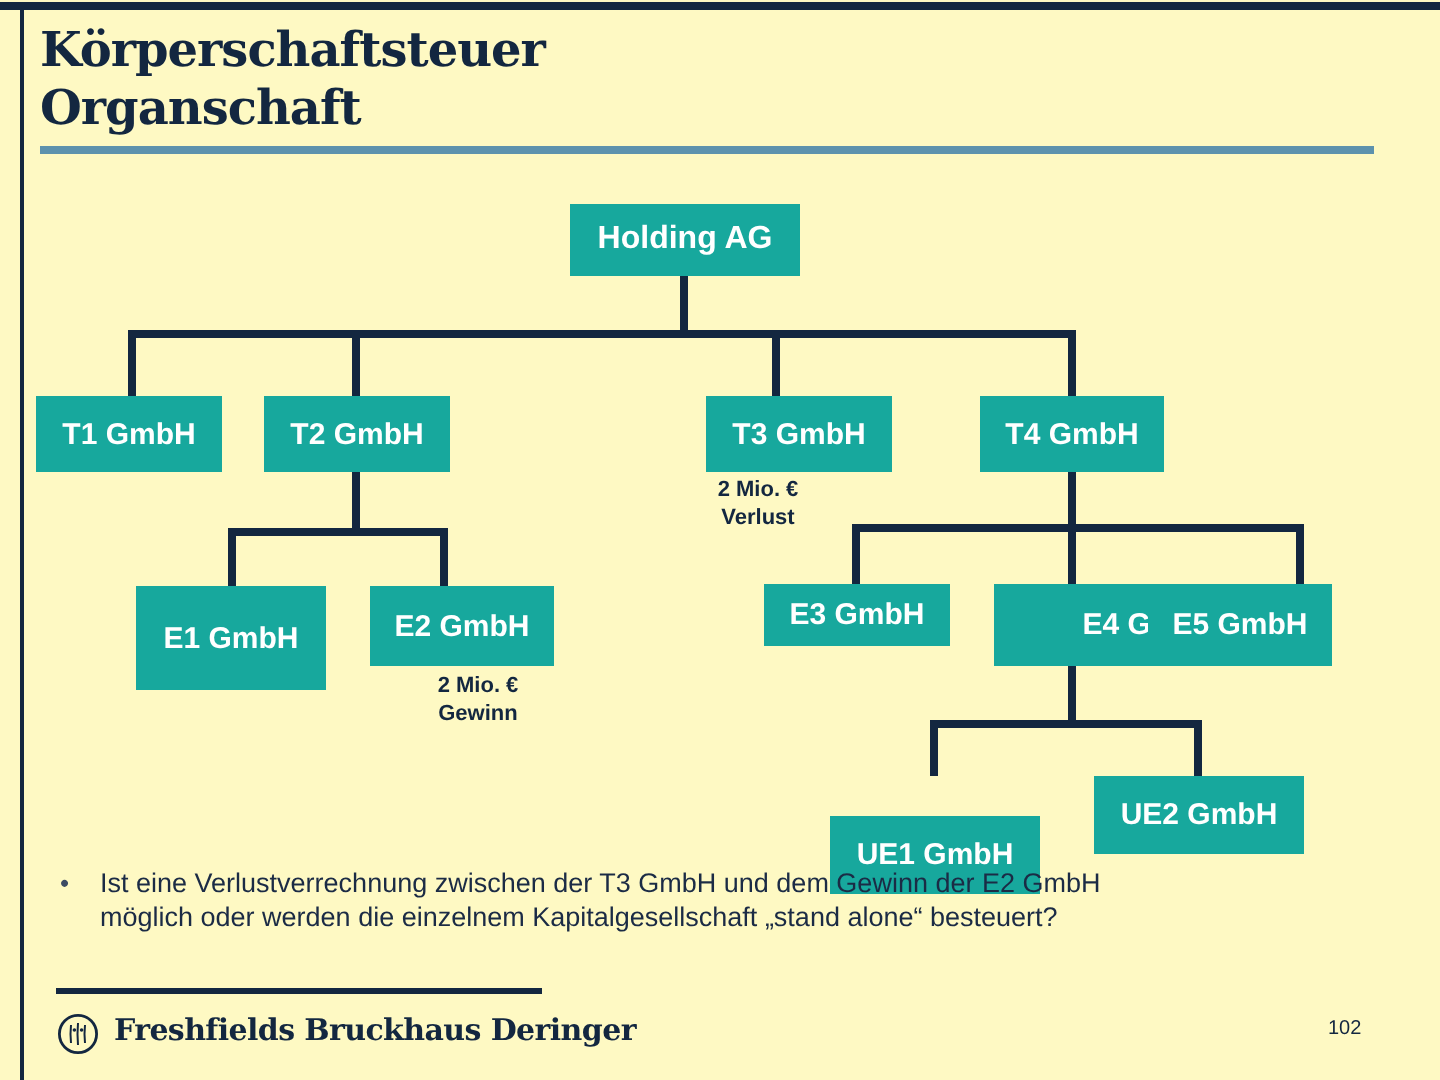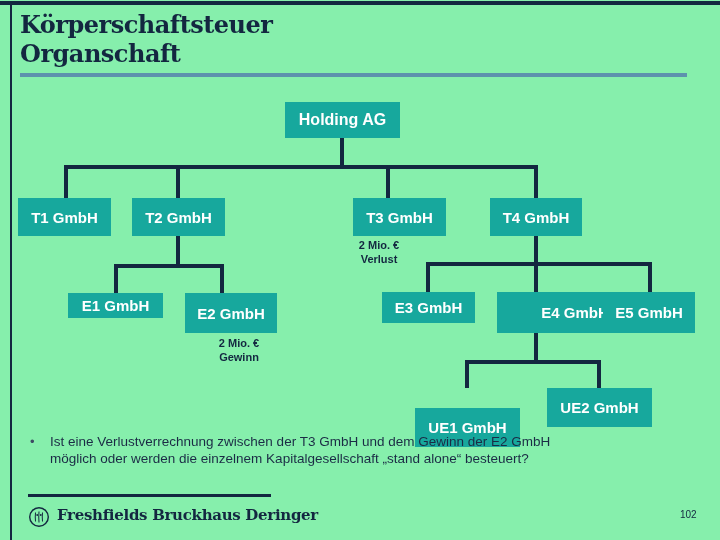--- a/index.html
+++ b/index.html
@@ -4,21 +4,21 @@
 <style>
   html, body { margin: 0; padding: 0; }
   body {
     width: 720px; height: 540px;
     font-family: "Liberation Sans", sans-serif;
     background: #dfe9f5;
   }
   .slide {
     position: relative;
     width: 720px; height: 540px;
-    background: #86efac;
+    background: #fef9c3;
     overflow: hidden;
   }
   .top-border {
     position: absolute; left: 0; top: 1px; width: 720px; height: 4px;
     background: #132740;
   }
   .left-border {
     position: absolute; left: 10px; top: 1px; width: 2px; height: 539px;
     background: #132740;
   }
@@ -65,21 +65,21 @@
     position: absolute; left: 28px; top: 506px;
     display: flex; gap: 7px;
   }
   .logo-text {
     font-family: "DejaVu Serif", serif;
     font-weight: bold; font-size: 15px;
     color: #132740; white-space: nowrap;
     letter-spacing: -0.3px;
   }
   .page-number {
-    position: absolute; left: 680px; top: 509px;
+    position: absolute; left: 664px; top: 509px;
     font-size: 10px; color: #132740;
   }
 </style>
 </head>
 <body>
 
 <div class="slide">
 
   <div class="top-border"></div>
   <div class="left-border"></div>
@@ -113,25 +113,25 @@
   <div class="line" style="left:465px; top:360px; width:4px; height:28px;"></div>
   <div class="line" style="left:597px; top:360px; width:4px; height:28px;"></div>
 
   <div class="node holding" style="left:285px; top:102px; width:115px; height:36px;">Holding AG</div>
 
   <div class="node" style="left:18px;  top:198px; width:93px; height:38px;">T1 GmbH</div>
   <div class="node" style="left:132px; top:198px; width:93px; height:38px;">T2 GmbH</div>
   <div class="node" style="left:353px; top:198px; width:93px; height:38px;">T3 GmbH</div>
   <div class="node" style="left:490px; top:198px; width:92px; height:38px;">T4 GmbH</div>
 
-  <div class="node" style="left:68px;  top:293px; width:95px; height:25px;">E1 GmbH</div>
+  <div class="node" style="left:68px;  top:293px; width:95px; height:52px;">E1 GmbH</div>
   <div class="node" style="left:185px; top:293px; width:92px; height:40px;">E2 GmbH</div>
   <div class="node" style="left:382px; top:292px; width:93px; height:31px;">E3 GmbH</div>
   <div class="node" style="left:497px; top:292px; width:68px; height:41px;padding-left:44px;">E4 GmbH</div>
-  <div class="node" style="left:603px; top:292px; width:92px; height:41px;">E5 GmbH</div>
+  <div class="node" style="left:574px; top:292px; width:92px; height:41px;">E5 GmbH</div>
 
   <div class="node" style="left:415px; top:388px; width:105px; height:39px;margin-top:20px;">UE1 GmbH</div>
   <div class="node" style="left:547px; top:388px; width:105px; height:39px;">UE2 GmbH</div>
 
   <div class="note" style="left:350px; top:238px; width:58px;">
     <div>2 Mio. €</div>
     <div>Verlust</div>
   </div>
   <div class="note" style="left:203px; top:336px; width:72px;">
     <div>2 Mio. €</div>

